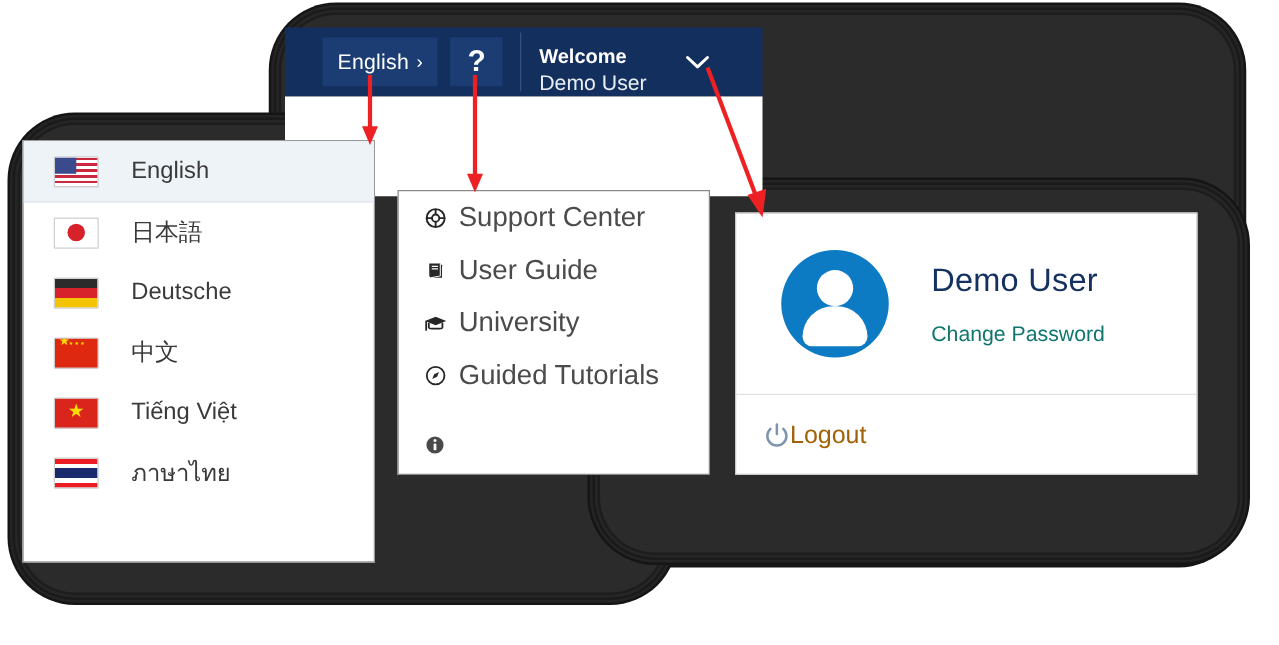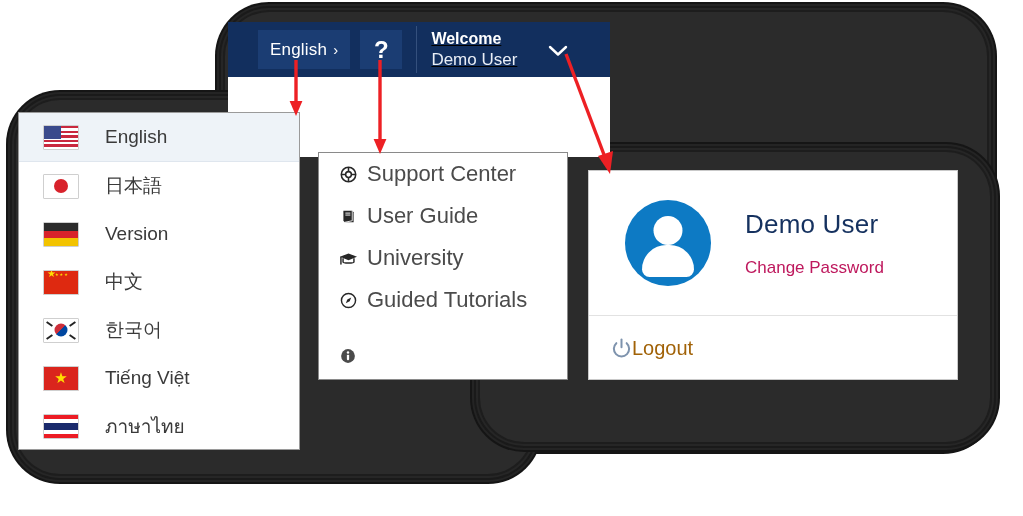--- a/index.html
+++ b/index.html
@@ -56,23 +56,23 @@
     color:#ffffff;
     display:flex;align-items:center;justify-content:center;
     font-size:24px;font-weight:bold;
     cursor:pointer;
   }
   #user-sep{
     width:1px;background:#34507d;margin:4px 0 4px 14px;
   }
   #user-area{
     flex:1;
-    display:flex;align-items:center;
+    display:flex;align-items:flex-end;
     padding-left:14px;padding-right:10px;
-    position:relative;cursor:pointer;text-decoration:underline;
+    position:relative;cursor:pointer;
   }
   #user-text{display:flex;flex-direction:column;justify-content:center;line-height:1.25;}
   #welcome-label{color:#ffffff;font-size:16px;font-weight:bold;}
   #user-name-top{color:#e9eef6;font-size:17px;}
   #user-chevron{
     position:absolute;right:42px;top:50%;transform:translateY(-50%);
     color:#ffffff;font-size:20px;line-height:1;
   }
   
   #topframe-page{
@@ -188,21 +188,21 @@
   #avatar .body{
     position:absolute;left:50%;bottom:9px;transform:translateX(-50%);
     width:52px;height:32px;background:#ffffff;
     border-radius:26px 26px 8px 8px;
   }
   #user-panel-info{margin-left:34px;}
   #panel-user-name{
     font-size:26px;color:#15315f;letter-spacing:.2px;
   }
   #change-password{
-    margin-top:18px;font-size:17px;color:#be185d;cursor:pointer;
+    margin-top:18px;font-size:17px;color:#0f766e;cursor:pointer;
   }
   #logout-row{
     height:64px;display:flex;align-items:center;padding-left:22px;cursor:pointer;
   }
   #logout-label{font-size:20px;color:#a16207;margin-left:0;}
   #power-icon{color:#7e93ad;display:flex;align-items:center;}
 
   
   .arrow-svg{position:absolute;z-index:60;overflow:visible;pointer-events:none;}
   #arrow-lang{left:286px;top:60px;}
@@ -253,39 +253,28 @@
       <span class="lang-label">English</span>
     </div>
 
     <div class="lang-row">
       <span class="flag flag-jp"></span>
       <span class="lang-label">日本語</span>
     </div>
 
     <div class="lang-row">
       <span class="flag flag-de"></span>
-      <span class="lang-label">Version</span>
+      <span class="lang-label">Deutsche</span>
     </div>
 
     <div class="lang-row">
       <span class="flag flag-cn"></span>
       <span class="lang-label">中文</span>
     </div>
 
-    <div class="lang-row">
-      <span class="flag flag-kr">
-          <span class="bars">
-            <span></span>
-            <span></span>
-            <span></span>
-            <span></span>
-          </span>
-        </span>
-      <span class="lang-label">한국어</span>
-    </div>
 
     <div class="lang-row">
       <span class="flag flag-vn"></span>
       <span class="lang-label">Tiếng Việt</span>
     </div>
 
     <div class="lang-row">
       <span class="flag flag-th"></span>
       <span class="lang-label">ภาษาไทย</span>
     </div>

